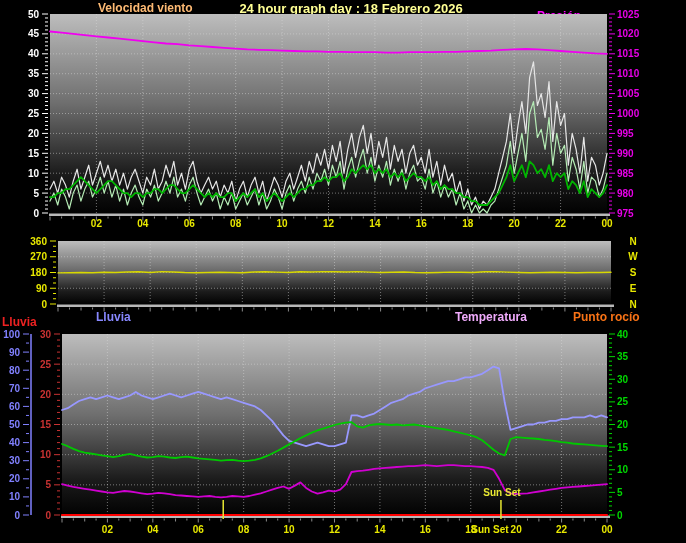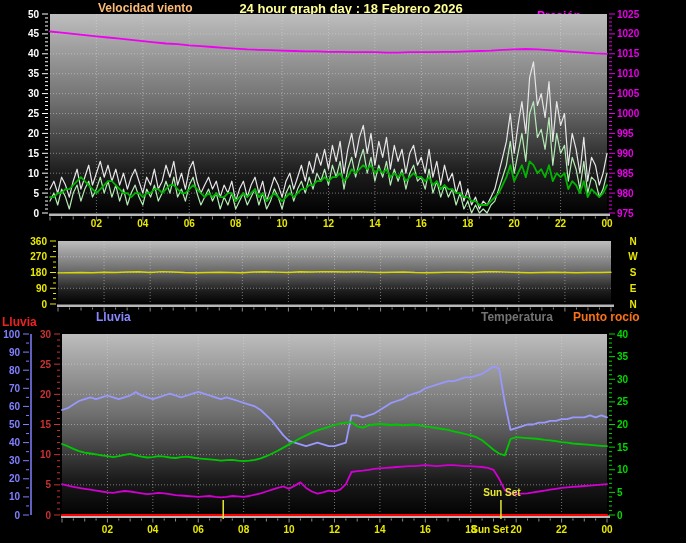--- a/index.html
+++ b/index.html
@@ -4,21 +4,21 @@
 <style>
   html,body{margin:0;padding:0;background:#000;}
   #canvas{position:relative;width:686px;height:543px;background:#000;overflow:hidden;
           font-family:"Liberation Sans",sans-serif;}
   .hdr{position:absolute;font-size:12px;font-weight:bold;white-space:nowrap;}
   #title{left:0;top:1px;width:100%;text-align:center;font-size:13px;color:#ffff94;padding-left:8px;}
   #lbl-wind{left:50px;top:1px;color:#fdba74;margin-left:48px;}
   #lbl-pres{left:537px;top:9px;color:#ff00ff;}
   #lbl-lluvia{left:2px;top:315px;color:#ee2222;}
   #lbl-humedad{left:96px;top:310px;color:#8888ff;}
-  #lbl-temp{left:481px;top:310px;color:#737373;}
+  #lbl-temp{left:455px;top:310px;color:#f0abfc;}
   #lbl-rocio{left:573px;top:310px;color:#f97316;}
   #chart-svg{position:absolute;left:0;top:0;}
   #chart-svg text{font-family:"Liberation Sans",sans-serif;font-weight:bold;font-size:10px;}
 </style>
 </head>
 <body>
 
 <div id="canvas">
   <div class="hdr" id="title">24 hour graph day : 18 Febrero 2026</div>
   <div class="hdr" id="lbl-wind">Velocidad viento</div>

